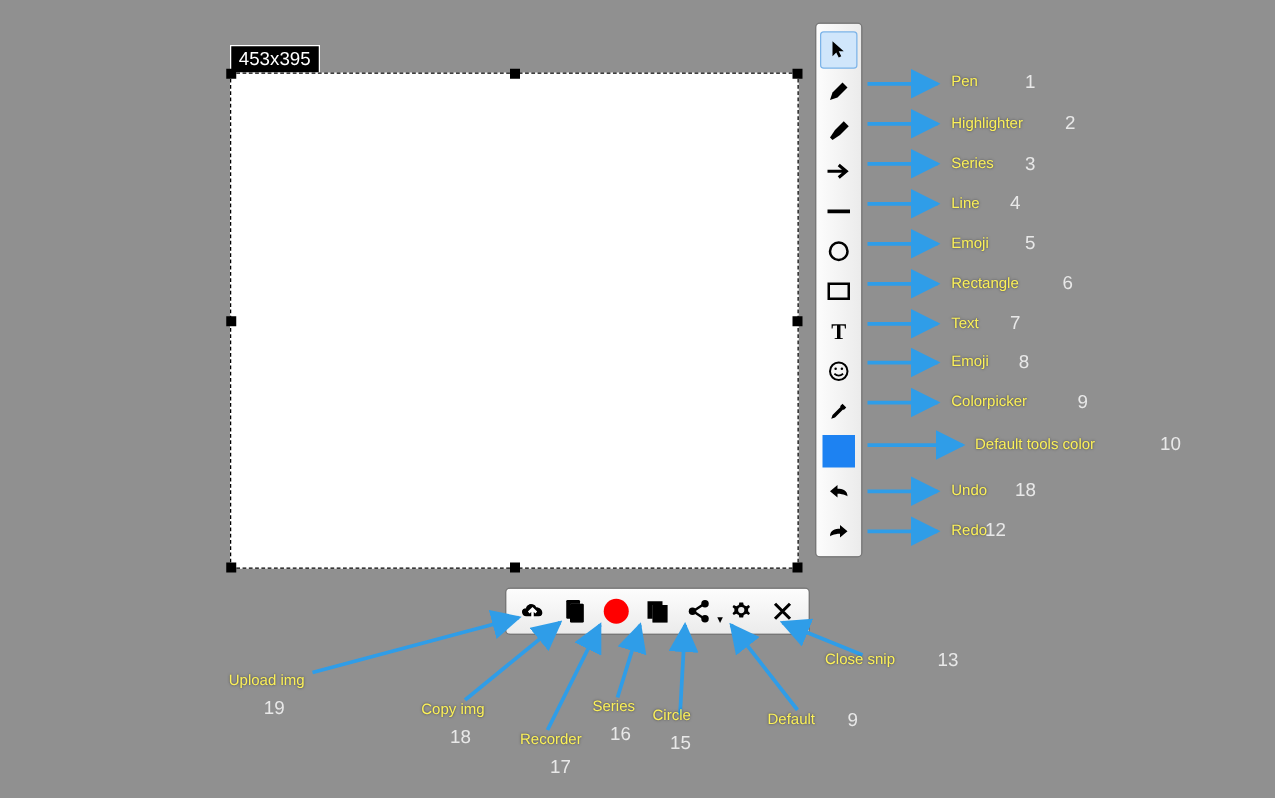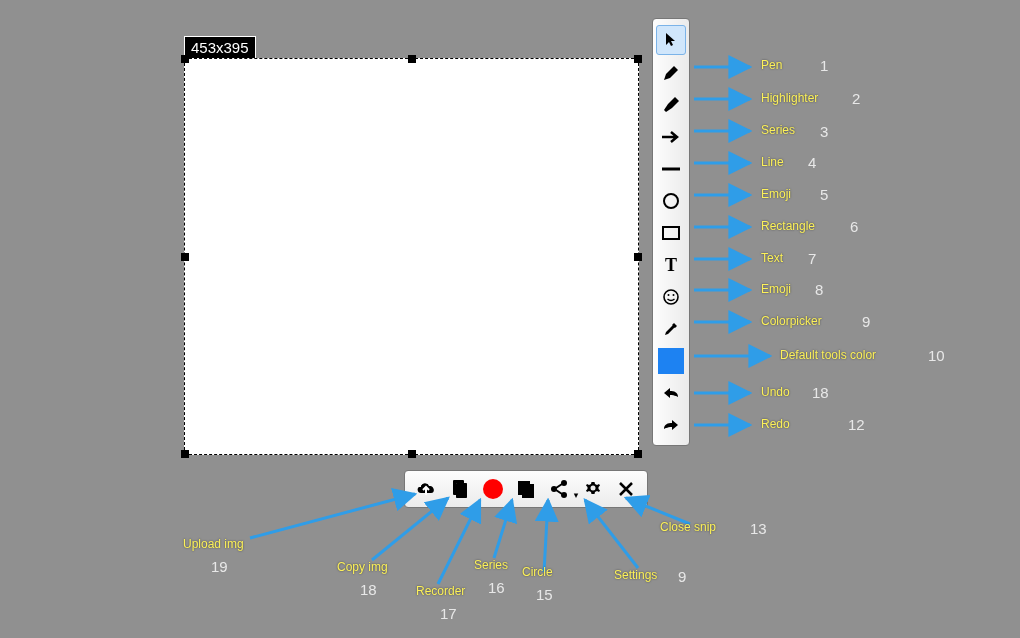--- a/index.html
+++ b/index.html
@@ -204,36 +204,36 @@
   <span class="num" style="left:808px;top:250px">7</span>
   <span class="lbl" style="left:761px;top:282px">Emoji</span>
   <span class="num" style="left:815px;top:281px">8</span>
   <span class="lbl" style="left:761px;top:314px">Colorpicker</span>
   <span class="num" style="left:862px;top:313px">9</span>
   <span class="lbl" style="left:780px;top:348px">Default tools color</span>
   <span class="num" style="left:928px;top:347px">10</span>
   <span class="lbl" style="left:761px;top:385px">Undo</span>
   <span class="num" style="left:812px;top:384px">18</span>
   <span class="lbl" style="left:761px;top:417px">Redo</span>
-  <span class="num" style="left:848px;top:416px">12</span>
+  <span class="num" style="left:788px;top:416px">12</span>
 
   <span class="lbl" style="left:183px;top:537px">Upload img</span>
   <span class="num" style="left:211px;top:558px">19</span>
 
   <span class="lbl" style="left:337px;top:560px">Copy img</span>
   <span class="num" style="left:360px;top:581px">18</span>
 
   <span class="lbl" style="left:416px;top:584px">Recorder</span>
   <span class="num" style="left:440px;top:605px">17</span>
 
   <span class="lbl" style="left:474px;top:558px">Series</span>
   <span class="num" style="left:488px;top:579px">16</span>
 
   <span class="lbl" style="left:522px;top:565px">Circle</span>
   <span class="num" style="left:536px;top:586px">15</span>
 
-  <span class="lbl" style="left:614px;top:568px">Settings</span>
+  <span class="lbl" style="left:614px;top:568px">Default</span>
   <span class="num" style="left:678px;top:568px">9</span>
 
   <span class="lbl" style="left:660px;top:520px">Close snip</span>
   <span class="num" style="left:750px;top:520px">13</span>
 
 </div>
 
 </body></html>

